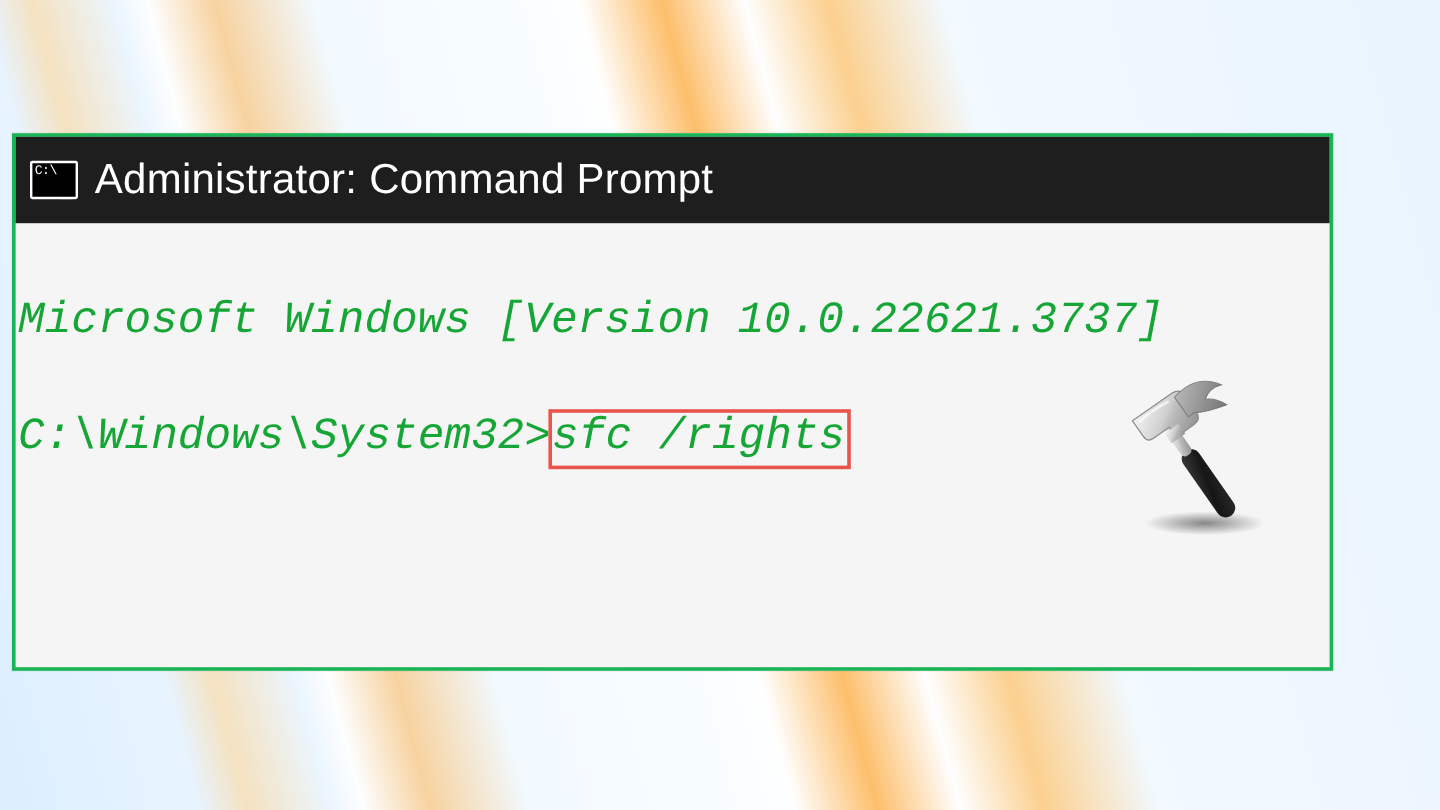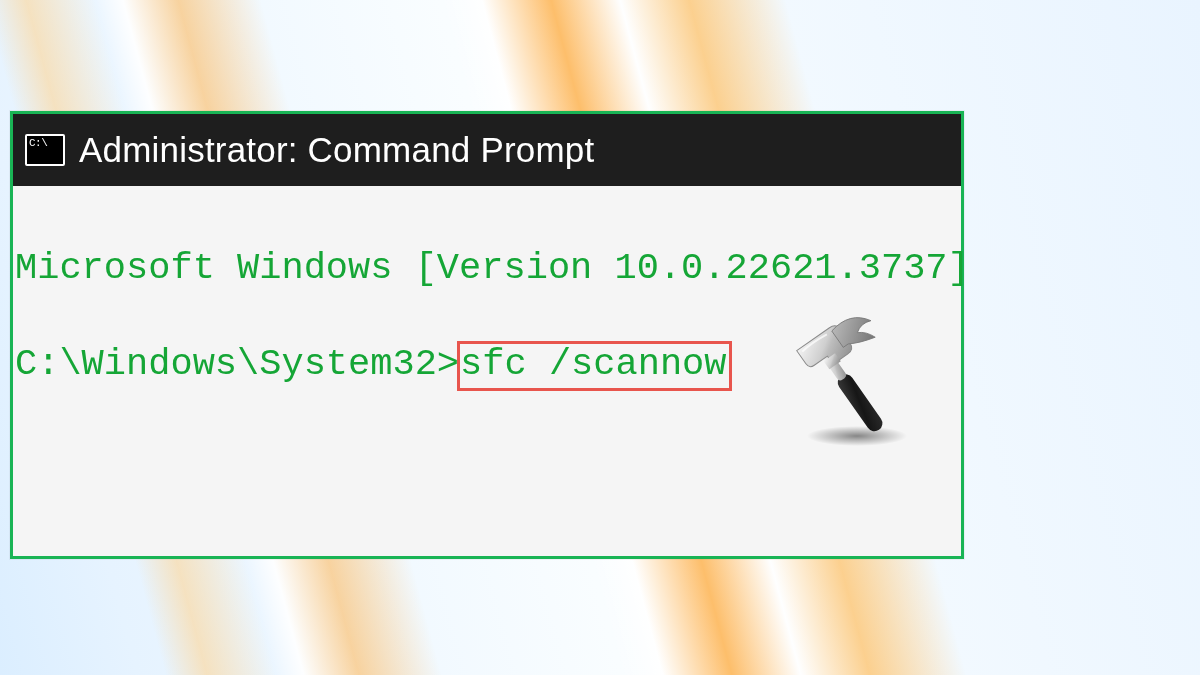--- a/index.html
+++ b/index.html
@@ -35,21 +35,21 @@
       linear-gradient(75deg,
         #dbeeff 0%, #e6f3ff 10%, #f9fdff 45%, #e9f4ff 100%
       );
   }
 
   
   .window {
     position: absolute;
     left: 10px;
     top: 111px;
-    width: 954px;
+    width: 1101px;
     height: 448px;
     border: 3px solid #19b455;
     box-sizing: border-box;
     background: #f5f5f5;
     box-shadow: 0 0 0 1px rgba(0,0,0,0.04);
   }
 
   .titlebar {
     height: 72px;
     background: #1e1e1e;
@@ -98,20 +98,21 @@
   }
 
   .term {
     font-family: Consolas, "Courier New", monospace;
     font-size: 37px;
     line-height: 48px;
     color: #15a636;
     padding: 10px 0 0 2px;
     white-space: pre;
     position: relative;
+    font-style: italic;
   }
   .term .row { display:block; }
 
   .highlight-box {
     border: 3px solid #e8554d;
     padding: 0 2px 4px 0;
     margin-left: -2px;
     display: inline-block;
     line-height: 40px;
   }
@@ -132,21 +133,21 @@
 
 <div class="window">
 
   <div class="titlebar">
     <span class="cmd-icon"></span>
     <span class="titlebar-text">Administrator: Command Prompt</span>
   </div>
 
   <div class="term">
 <span class="row">Microsoft Windows [Version 10.0.22621.3737]</span>
-<span class="row"><span>C:\Windows\System32&gt;</span><span class="highlight-box"><span>sfc /scannow</span></span></span>
+<span class="row"><span>C:\Windows\System32&gt;</span><span class="highlight-box"><span>sfc /rights</span></span></span>
   </div>
 
   <svg class="hammer" viewBox="0 0 140 140">
     <defs>
       <linearGradient id="metal" x1="0" y1="0" x2="1" y2="1">
         <stop offset="0" stop-color="#f4f4f4"></stop>
         <stop offset="0.45" stop-color="#cfcfcf"></stop>
         <stop offset="0.55" stop-color="#bdbdbd"></stop>
         <stop offset="1" stop-color="#8e8e8e"></stop>
       </linearGradient>

